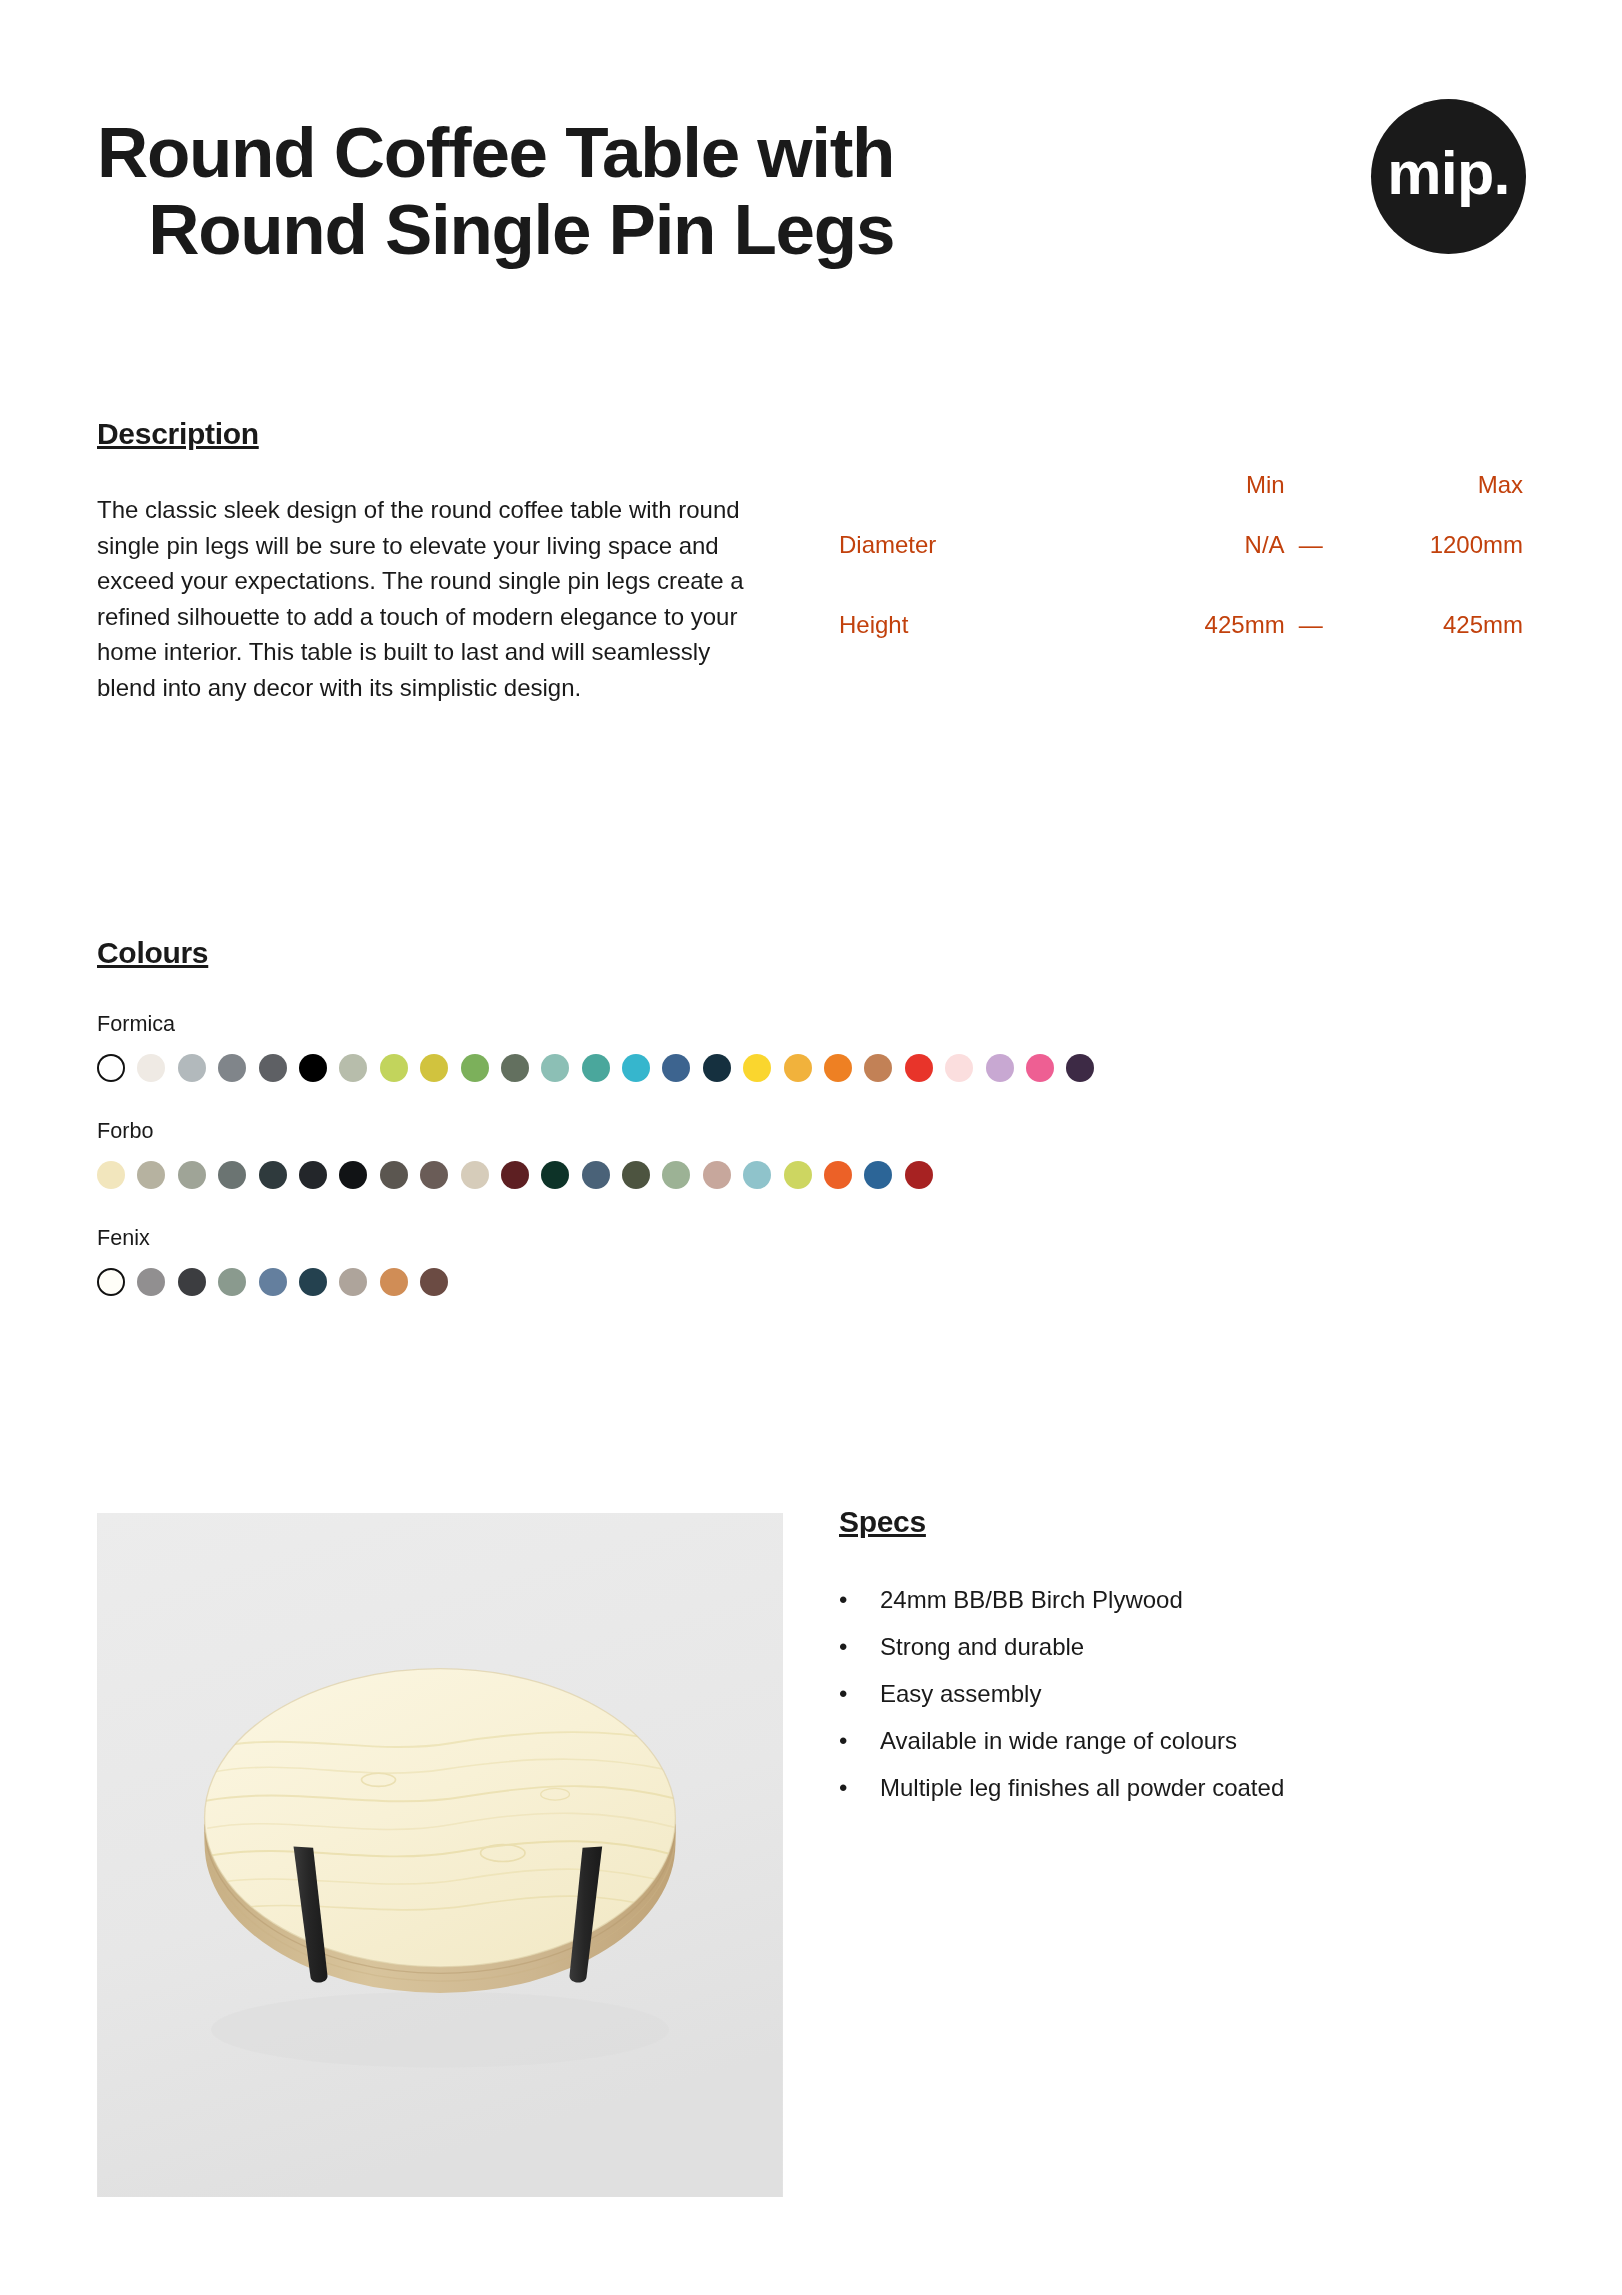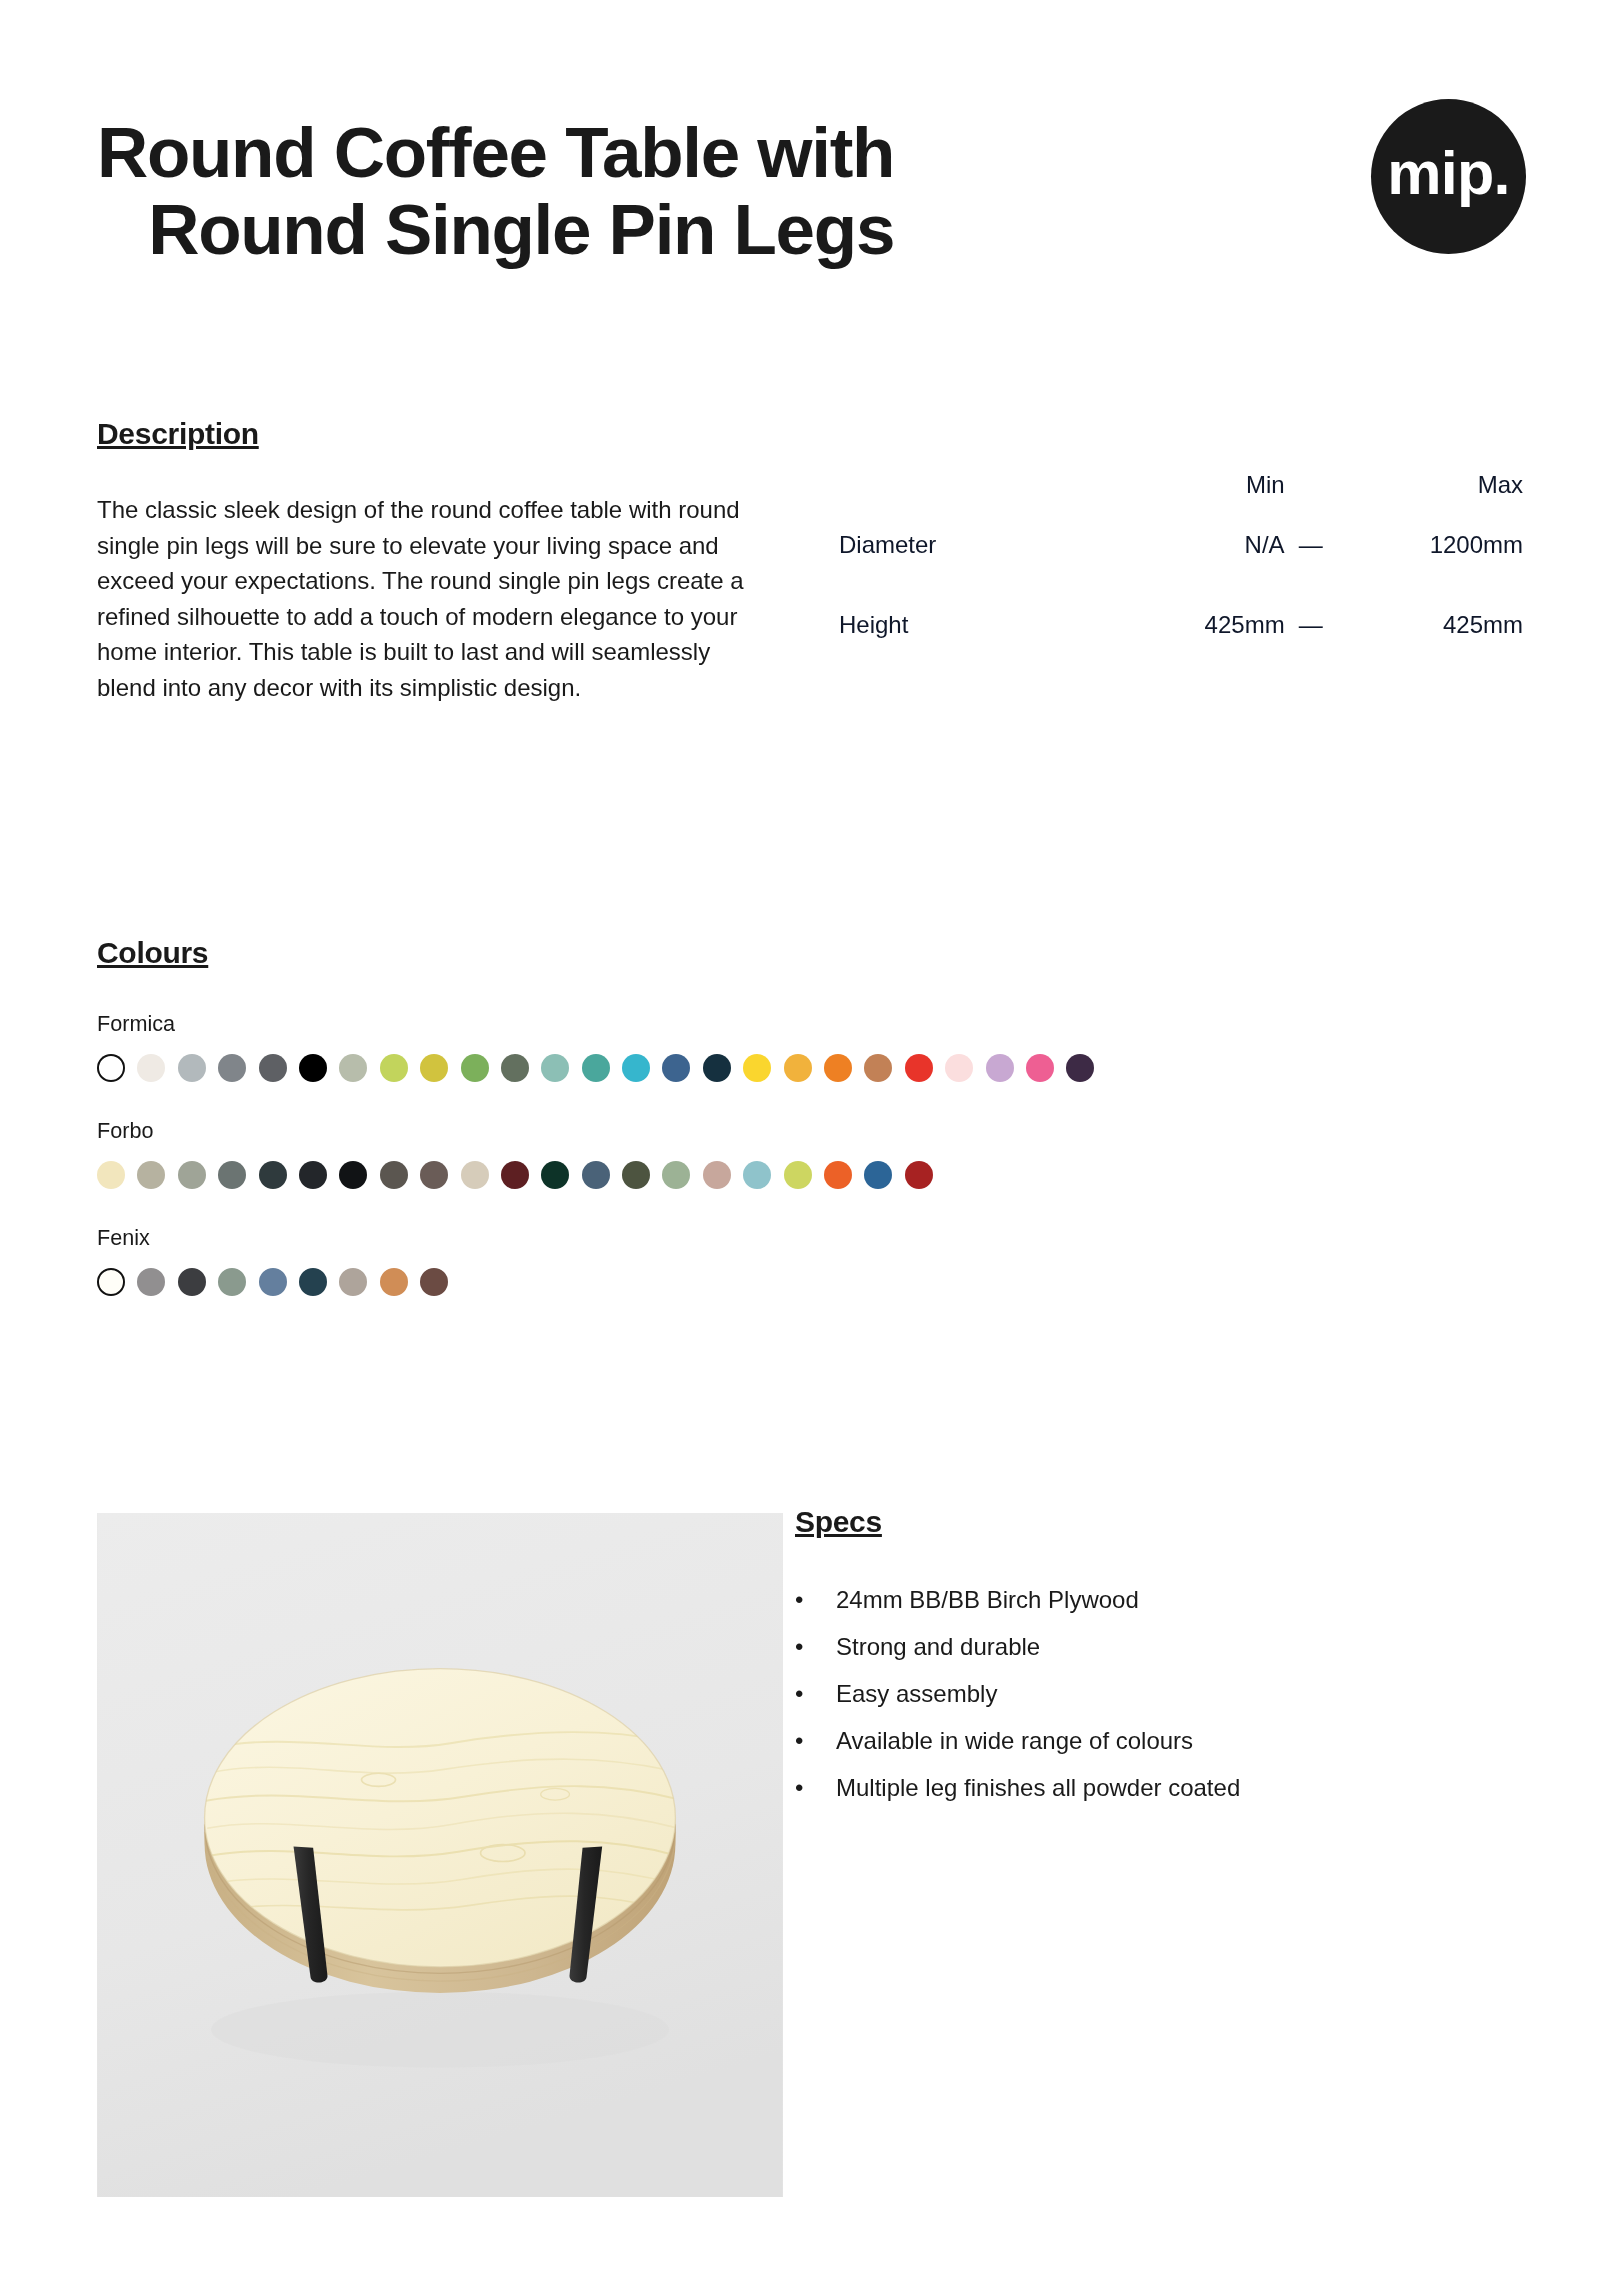--- a/index.html
+++ b/index.html
@@ -98,21 +98,21 @@
   }
   .dims-table {
     margin-top: 47px;
     width: 684px;
     border-collapse: collapse;
     font-size: 24px;
   }
   .dims-table th, .dims-table td {
     padding: 0;
     font-weight: normal;
-    color: #0f172a;
+    color: #c2410c;
     vertical-align: middle;
   }
   .dims-table thead th { height: 41px; }
   .dims-table tbody tr { height: 80px; }
   .col-label  { width: 275px; text-align: left; }
   .col-min    { width: 170px; text-align: right; }
   .col-dash   { width: 52px;  text-align: center; }
   .col-max    { width: 186px; text-align: right; }
 
   
@@ -152,21 +152,21 @@
     width: 686px;
     height: 684px;
     background: #e8e8e8;
     overflow: hidden;
   }
   .photo svg { display: block; width: 100%; height: 100%; }
 
   
   .specs-block {
     position: absolute;
-    left: 795px;
+    left: 839px;
     top: 1505px;
     width: 687px;
   }
   .specs-list {
     margin: 47px 0 0 0;
     padding: 0;
     list-style: none;
     font-size: 24px;
     line-height: 1.0;
   }

